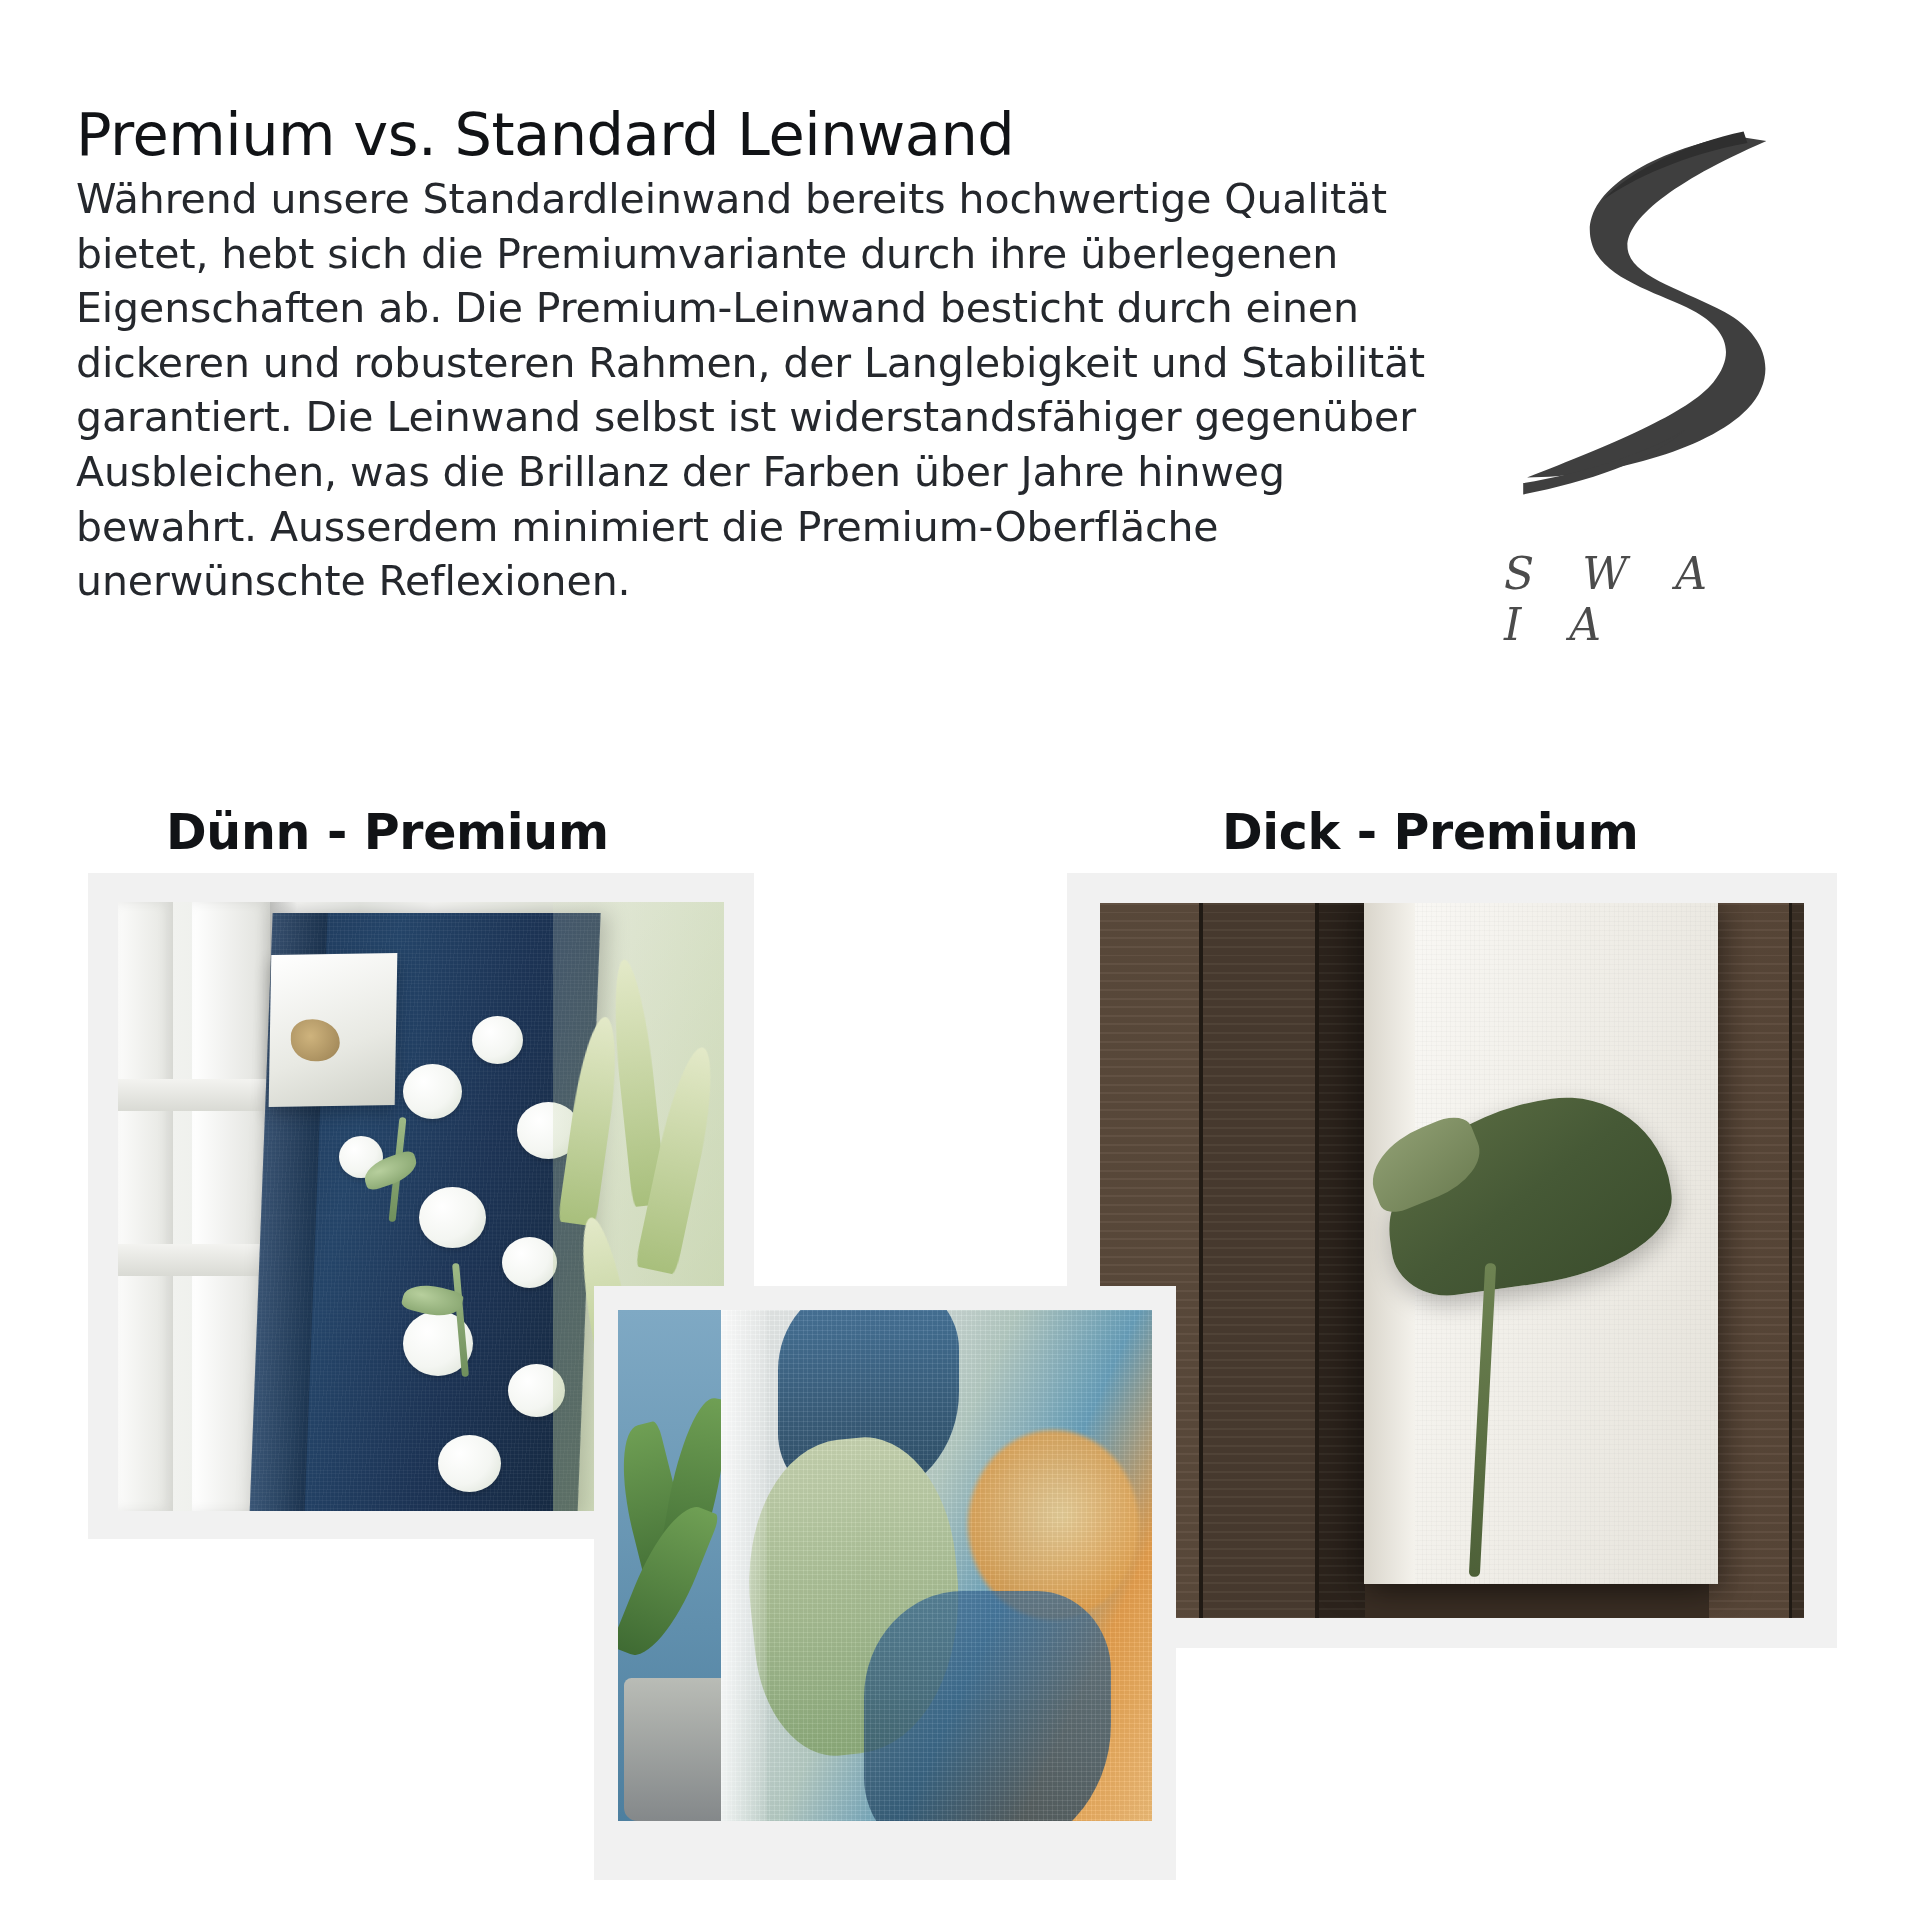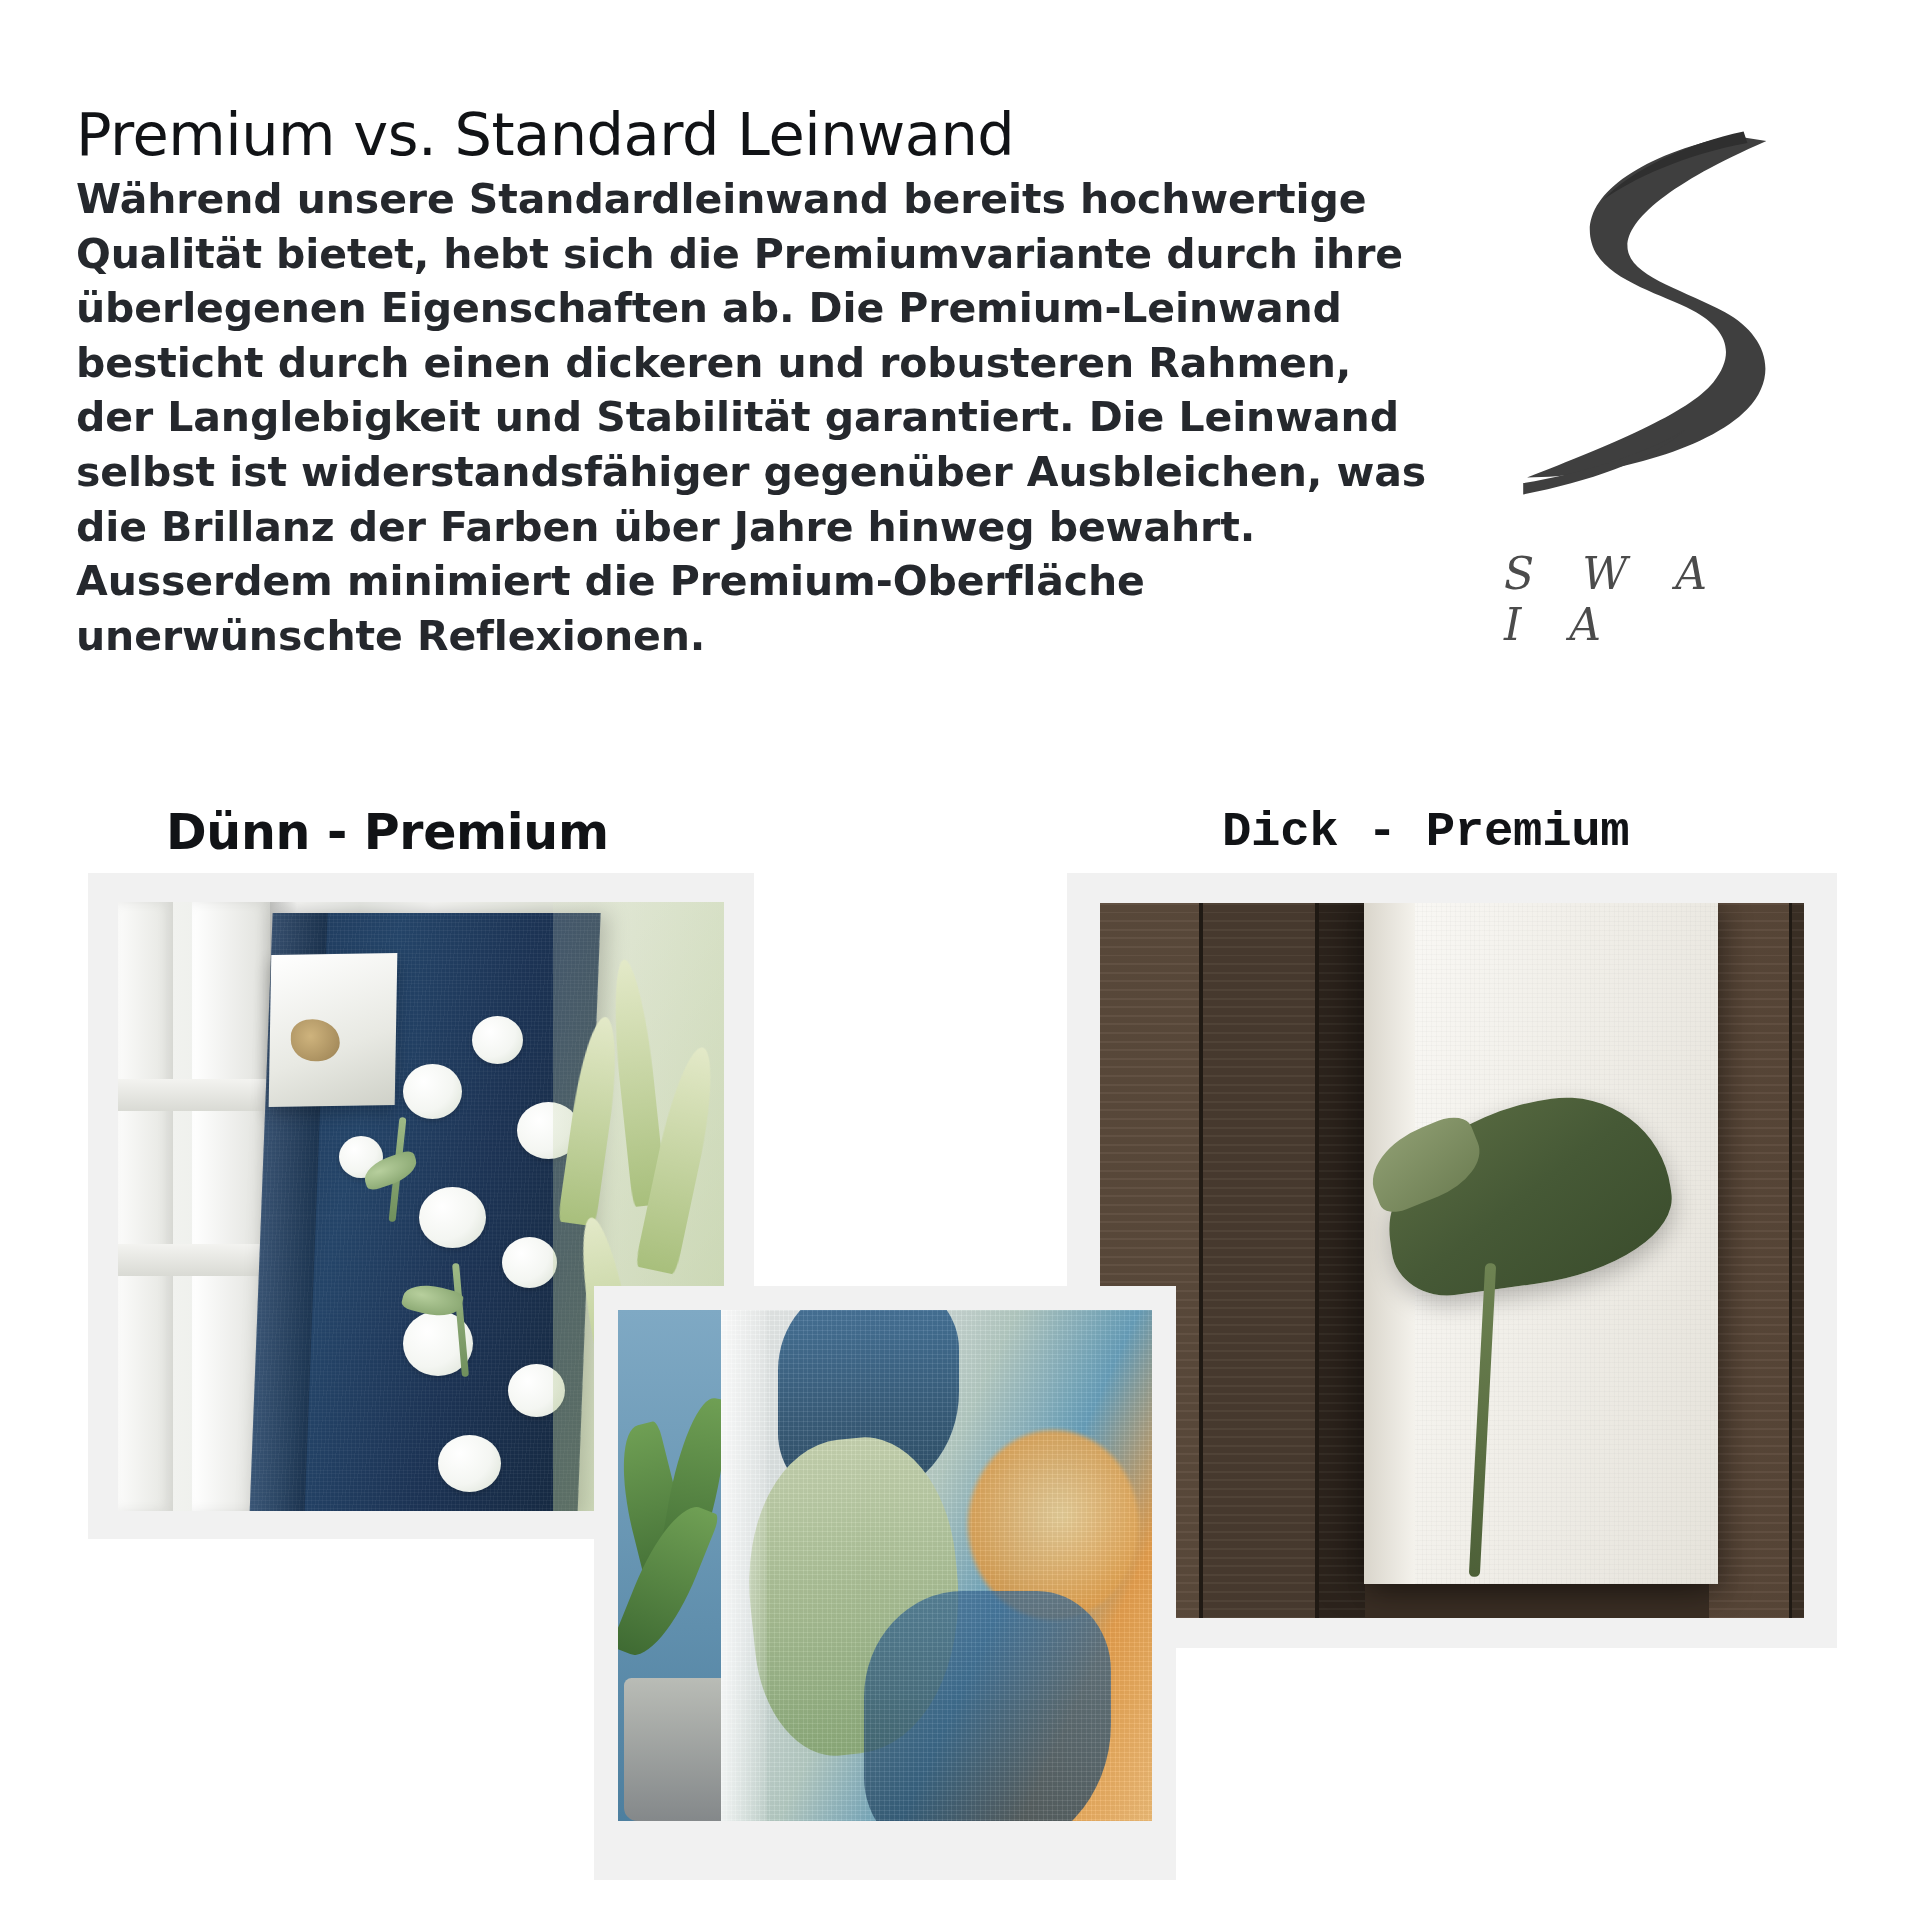--- a/index.html
+++ b/index.html
@@ -35,21 +35,21 @@
     font-size: 59px;
     font-weight: 400;
     letter-spacing: -0.5px;
     line-height: 1.08;
     margin: 0 0 5.7px 0;
     color: #111316;
   }
   .body-copy {
     font-size: 41px;
     line-height: 1.33;
-    font-weight: 700;
+    font-weight: 400;
     color: #25282d;
     margin: 0;
     width: 1365px;
     letter-spacing: -0.1px;
   }
 
   
   .logo-wrap {
     position: absolute;
     right: 152px;
@@ -76,21 +76,21 @@
   
   .caption {
     position: absolute;
     font-size: 49px;
     font-weight: 700;
     color: #111316;
     letter-spacing: -0.3px;
     white-space: nowrap;
   }
   .caption-left  { left: 166px;  top: 804px; }
-  .caption-right { left: 1222px; top: 804px; font-family: Liberation Mono, monospace; }
+  .caption-right { left: 1222px; top: 804px; }
 
   
   .card {
     position: absolute;
     background: #f1f1f1;
     box-shadow: 0 0 0 0 rgba(0,0,0,0);
   }
   .card .photo {
     position: absolute;
     overflow: hidden;

